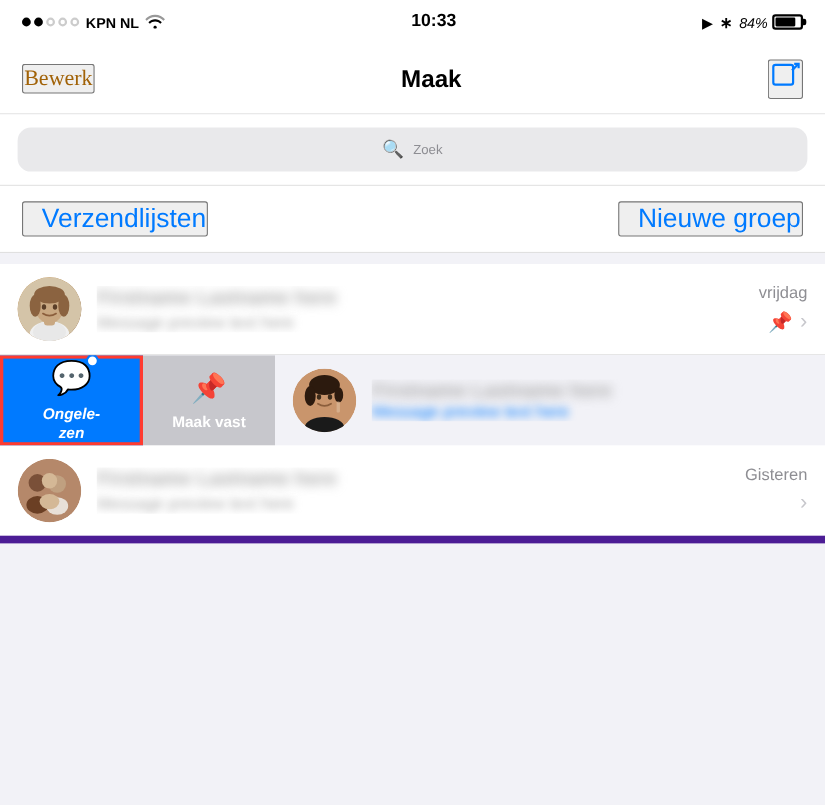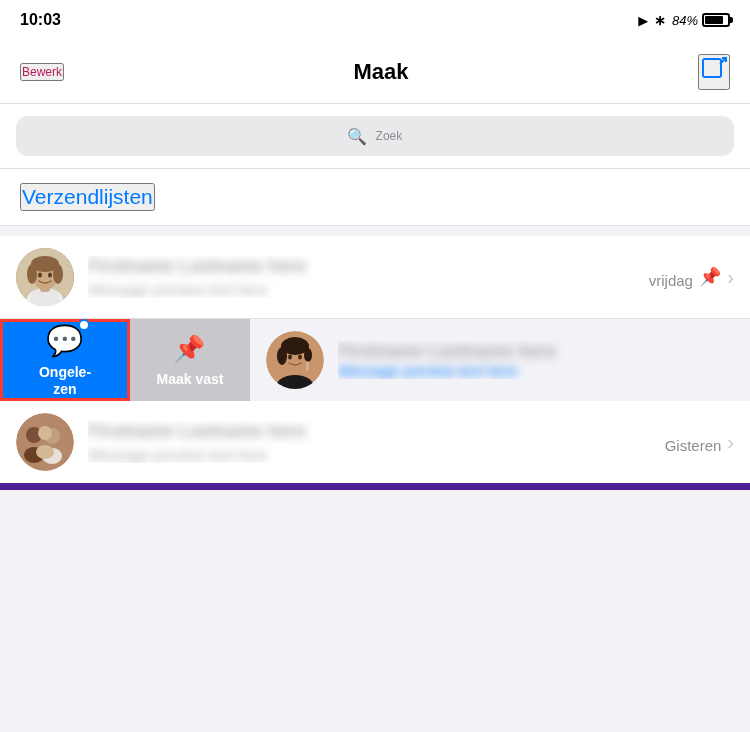--- a/index.html
+++ b/index.html
@@ -97,23 +97,24 @@
     .nav-bar {
       height: 64px;
       background: #fff;
       border-bottom: 1px solid #e0e0e0;
       display: flex;
       align-items: center;
       justify-content: space-between;
       padding: 0 20px;
     }
     .nav-edit {
-      font-size: 12px;
-      color: #be185d;
+      font-size: 20px;
+      color: #a16207;
       font-weight: 400;
+      font-family: Liberation Serif, serif;
     }
     .nav-title {
       font-size: 22px;
       font-weight: 700;
       color: #000;
     }
     .nav-compose {
       color: #007aff;
       font-size: 22px;
       line-height: 1;
@@ -146,23 +147,24 @@
     
     .action-row {
       background: #fff;
       display: flex;
       justify-content: space-between;
       align-items: center;
       padding: 14px 20px;
       border-bottom: 1px solid #e0e0e0;
     }
     .action-link {
-      font-size: 21px;
+      font-size: 24px;
       color: #007aff;
       font-weight: 400;
+      padding-left: 16px;
     }
 
     
     .chat-list {
       background: #fff;
       margin-top: 10px;
     }
 
     .chat-item {
       display: flex;
@@ -204,21 +206,21 @@
       font-size: 15px;
       color: #aaa;
       white-space: nowrap;
       overflow: hidden;
       text-overflow: ellipsis;
       filter: blur(4px);
     }
 
     .chat-meta {
       display: flex;
-      flex-direction: row;
+      flex-direction: column;
       align-items: flex-end;
       gap: 6px;
       margin-left: 10px;
     }
     .chat-time {
       font-size: 15px;
       color: #8e8e93;
     }
     .chevron {
       color: #c7c7cc;
@@ -286,21 +288,38 @@
 
     
     .avatar-photo {
       background: linear-gradient(135deg, #d4a96a 0%, #8b6340 100%);
     }
   </style>
 </head>
 <body>
 
 <div class="status-bar">
-  <div class="status-center">10:03</div>
+  <div class="status-left">
+    <div class="signal-dots">
+      <div class="dot"></div>
+      <div class="dot"></div>
+      <div class="dot empty"></div>
+      <div class="dot empty"></div>
+      <div class="dot empty"></div>
+    </div>
+    <span class="carrier">KPN NL</span>
+    <span class="wifi-icon">
+      <svg width="18" height="14" viewBox="0 0 18 14">
+        <path d="M9 11.5c.8 0 1.5.6 1.5 1.5S9.8 14.5 9 14.5 7.5 13.9 7.5 13s.7-1.5 1.5-1.5z" fill="#000"></path>
+        <path d="M9 7.5c1.9 0 3.5.8 4.7 2.1l1.4-1.4C13.4 6.5 11.3 5.5 9 5.5S4.6 6.5 2.9 8.2l1.4 1.4C5.5 8.3 7.1 7.5 9 7.5z" fill="#000"></path>
+        <path d="M9 3.5c3 0 5.7 1.3 7.6 3.4l1.4-1.4C16 3.2 12.7 1.5 9 1.5S2 3.2-.0 5.5l1.4 1.4C3.3 4.8 6 3.5 9 3.5z" fill="#000" opacity="0.4"></path>
+      </svg>
+    </span>
+  </div>
+  <div class="status-center">10:33</div>
   <div class="status-right">
     <span style="font-size:13px;">▶</span>
     <span style="font-size:14px; font-weight:600;">∗</span>
     <div class="battery-container">
       <span style="font-size:13px;font-weight:500;">84%</span>
       <div class="battery">
         <div class="battery-fill"></div>
       </div>
     </div>
   </div>
@@ -320,20 +339,21 @@
 
 <div class="search-container">
   <div class="search-inner">
     <span class="search-icon">🔍</span>
     <span class="search-placeholder">Zoek</span>
   </div>
 </div>
 
 <div class="action-row">
   <button class="action-link">Verzendlijsten</button>
+  <button class="action-link">Nieuwe groep</button>
 </div>
 
 <div class="chat-list">
 
   <div class="chat-item" style="border-bottom:1px solid #e0e0e0;">
     <div class="avatar-placeholder avatar-photo" style="position:relative;">
       
       <svg width="58" height="58" viewBox="0 0 58 58" xmlns="http://www.w3.org/2000/svg">
         <circle cx="29" cy="29" r="29" fill="#d4c4a8"></circle>
 
@@ -370,21 +390,21 @@
 
   <div style="position:relative; overflow:hidden; min-height:78px; background:#f2f2f7;">
 
     <div class="swipe-overlay">
 
       <div class="action-btn-unread">
         <div style="position:relative; display:inline-block;">
           <span style="font-size:30px;color:#fff;">💬</span>
           <div class="unread-badge"></div>
         </div>
-        <span class="label" style="font-size:14px;font-weight:600;color:#fff;text-align:center;line-height:1.2;">Ongele-<br>zen</span>
+        <span class="label" style="font-size:14px;font-weight:600;color:#fff;text-align:center;line-height:1.2;font-style:italic;">Ongele-<br>zen</span>
       </div>
 
       <div class="action-btn-pin">
         <span class="pin-symbol" style="font-size:26px;color:#fff;">📌</span>
         <span class="pin-label" style="font-size:14px;font-weight:600;color:#fff;">Maak vast</span>
       </div>
     </div>
 
     <div style="margin-left:250px; display:flex; align-items:center; padding:12px 16px; min-height:78px; background:#f2f2f7;">
 

